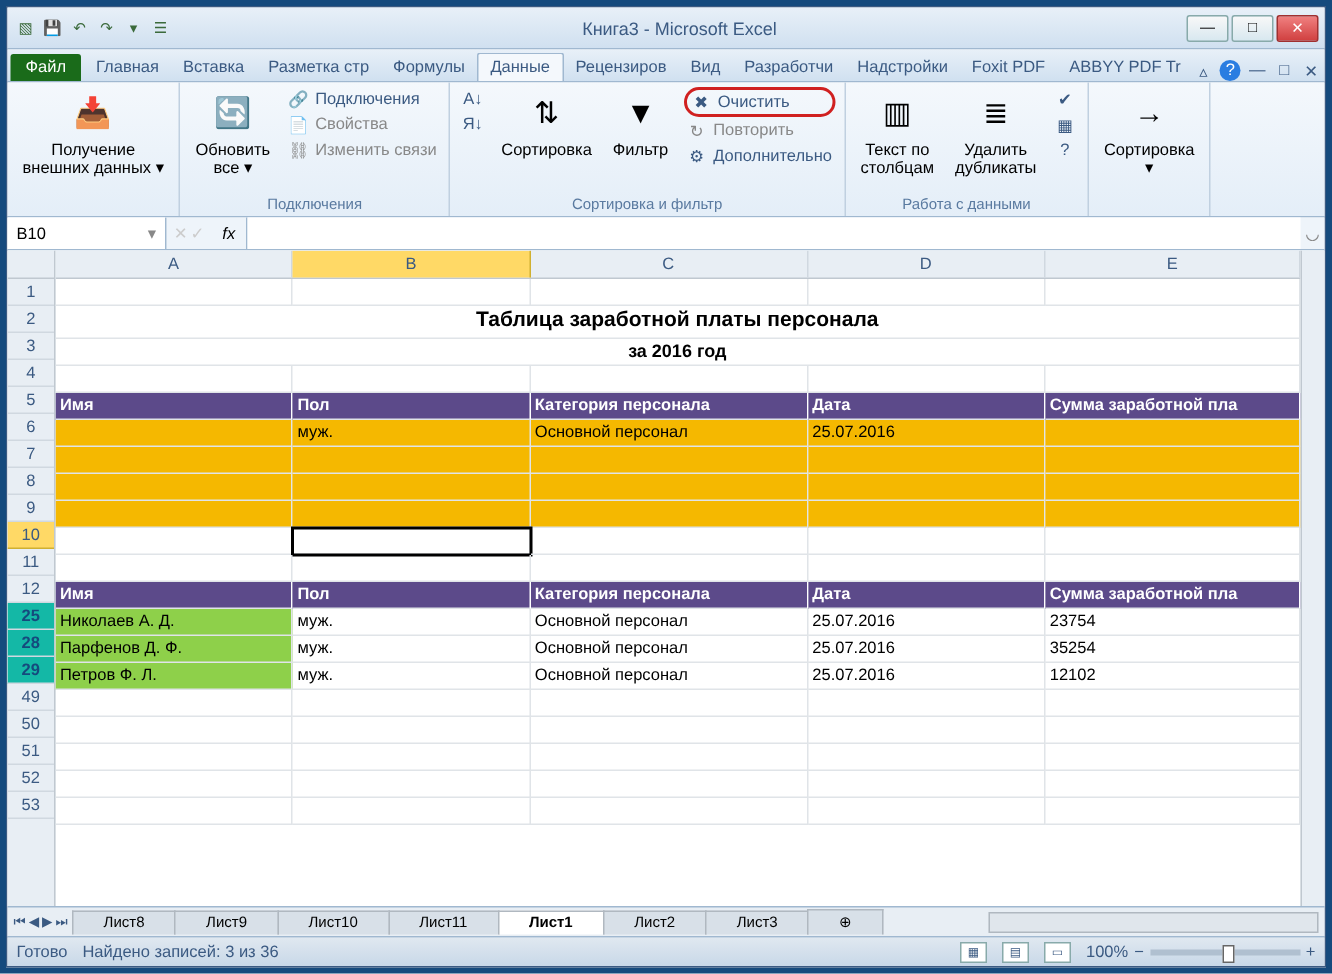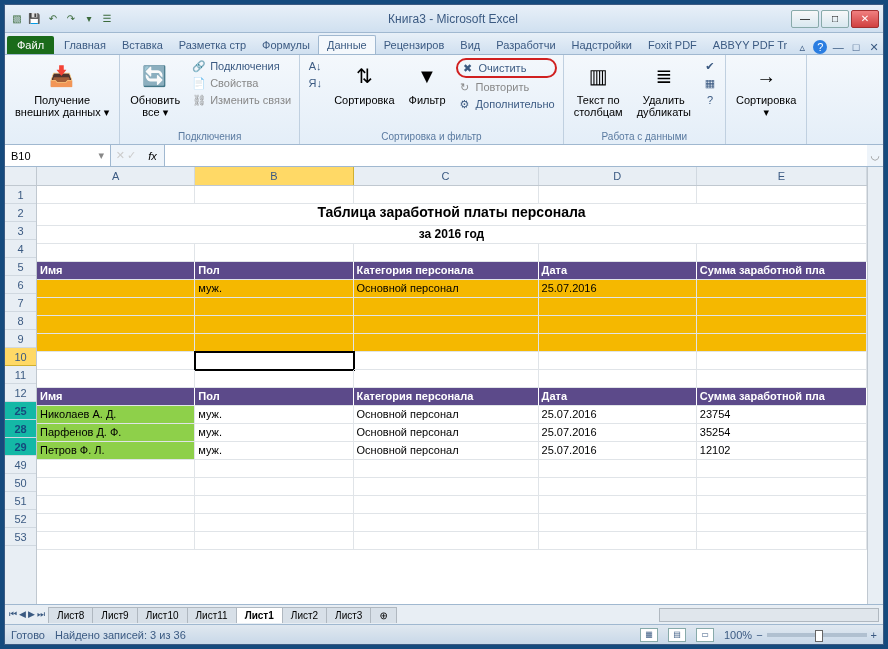--- a/index.html
+++ b/index.html
@@ -51,21 +51,21 @@
 .orange { background:#f5b800; }
 .green { background:#8ed04a; }
 .center { text-align:left; }
 .title-row { font-size:14px; font-weight:bold; text-align:center; }
 .sub-row { font-size:12px; font-weight:bold; text-align:center; }
 .selected-cell { outline:2px solid #000; outline-offset:-1px; }
 .grid-right { flex:1; overflow:hidden; display:flex; flex-direction:column; }
 .sheet-tabs { height:20px; background:#e8eef4; border-top:1px solid #a0b8d0; display:flex; align-items:center; font-size:10px; }
 .sheet-tabs .nav { display:flex; padding:0 4px; gap:2px; }
 .sheet-tabs .nav span { cursor:pointer; color:#3b5a82; font-size:9px; }
-.sheet-tabs .tab { padding:2px 8px; background:#d8e0e8; border:1px solid #b0b8c0; border-bottom:none; cursor:pointer; margin-left:-1px; }
+.sheet-tabs .tab { padding:2px 20px; background:#d8e0e8; border:1px solid #b0b8c0; border-bottom:none; cursor:pointer; margin-left:-1px; }
 .sheet-tabs .tab.active { background:#fff; font-weight:bold; }
 .sheet-tabs .scroll { flex:1; display:flex; align-items:center; justify-content:flex-end; padding-right:4px; }
 .sheet-tabs .scroll .track { width:220px; height:14px; background:#e0e6ec; border:1px solid #b0b8c0; position:relative; }
 .status { height:20px; background:linear-gradient(#e0e8f0,#c8d8e8); border-top:1px solid #a0b8d0; display:flex; align-items:center; font-size:11px; color:#3b5a82; padding:0 6px; gap:10px; }
 .status .spacer { flex:1; }
 .status .viewbtn { width:18px; height:14px; border:1px solid #8aa; background:#fff; cursor:pointer; display:inline-flex; align-items:center; justify-content:center; font-size:8px; }
 .status .zoom { display:flex; align-items:center; gap:4px; }
 .status .zslider { width:100px; height:4px; background:#b0c0d0; position:relative; }
 .status .zslider::after { content:""; position:absolute; left:48%; top:-3px; width:6px; height:10px; background:#fff; border:1px solid #666; }
 .vscroll { width:16px; background:#e8eef4; border-left:1px solid #c0c8d0; }

